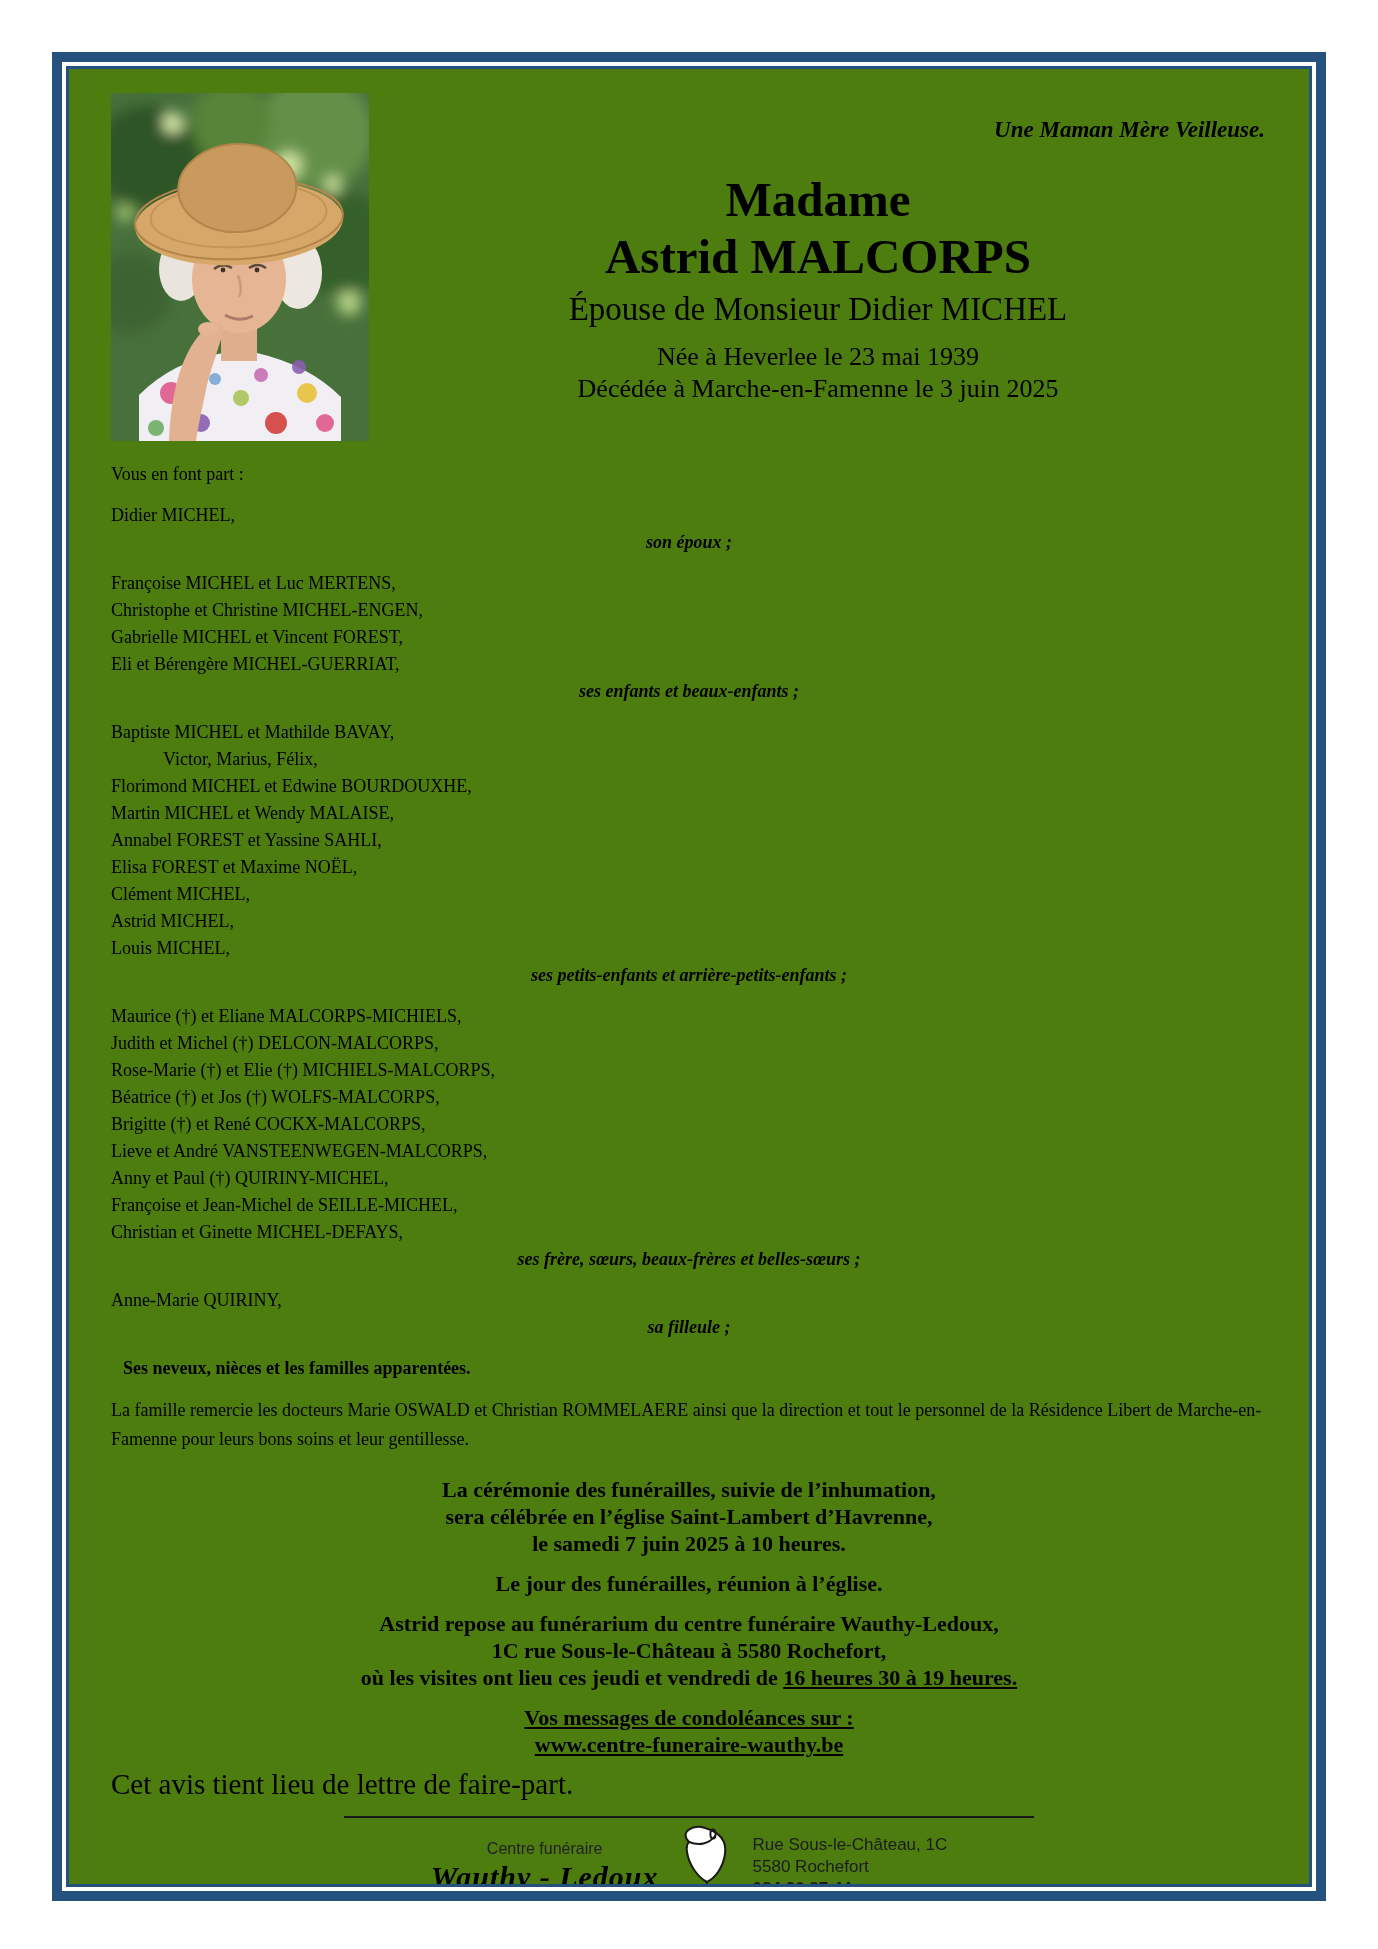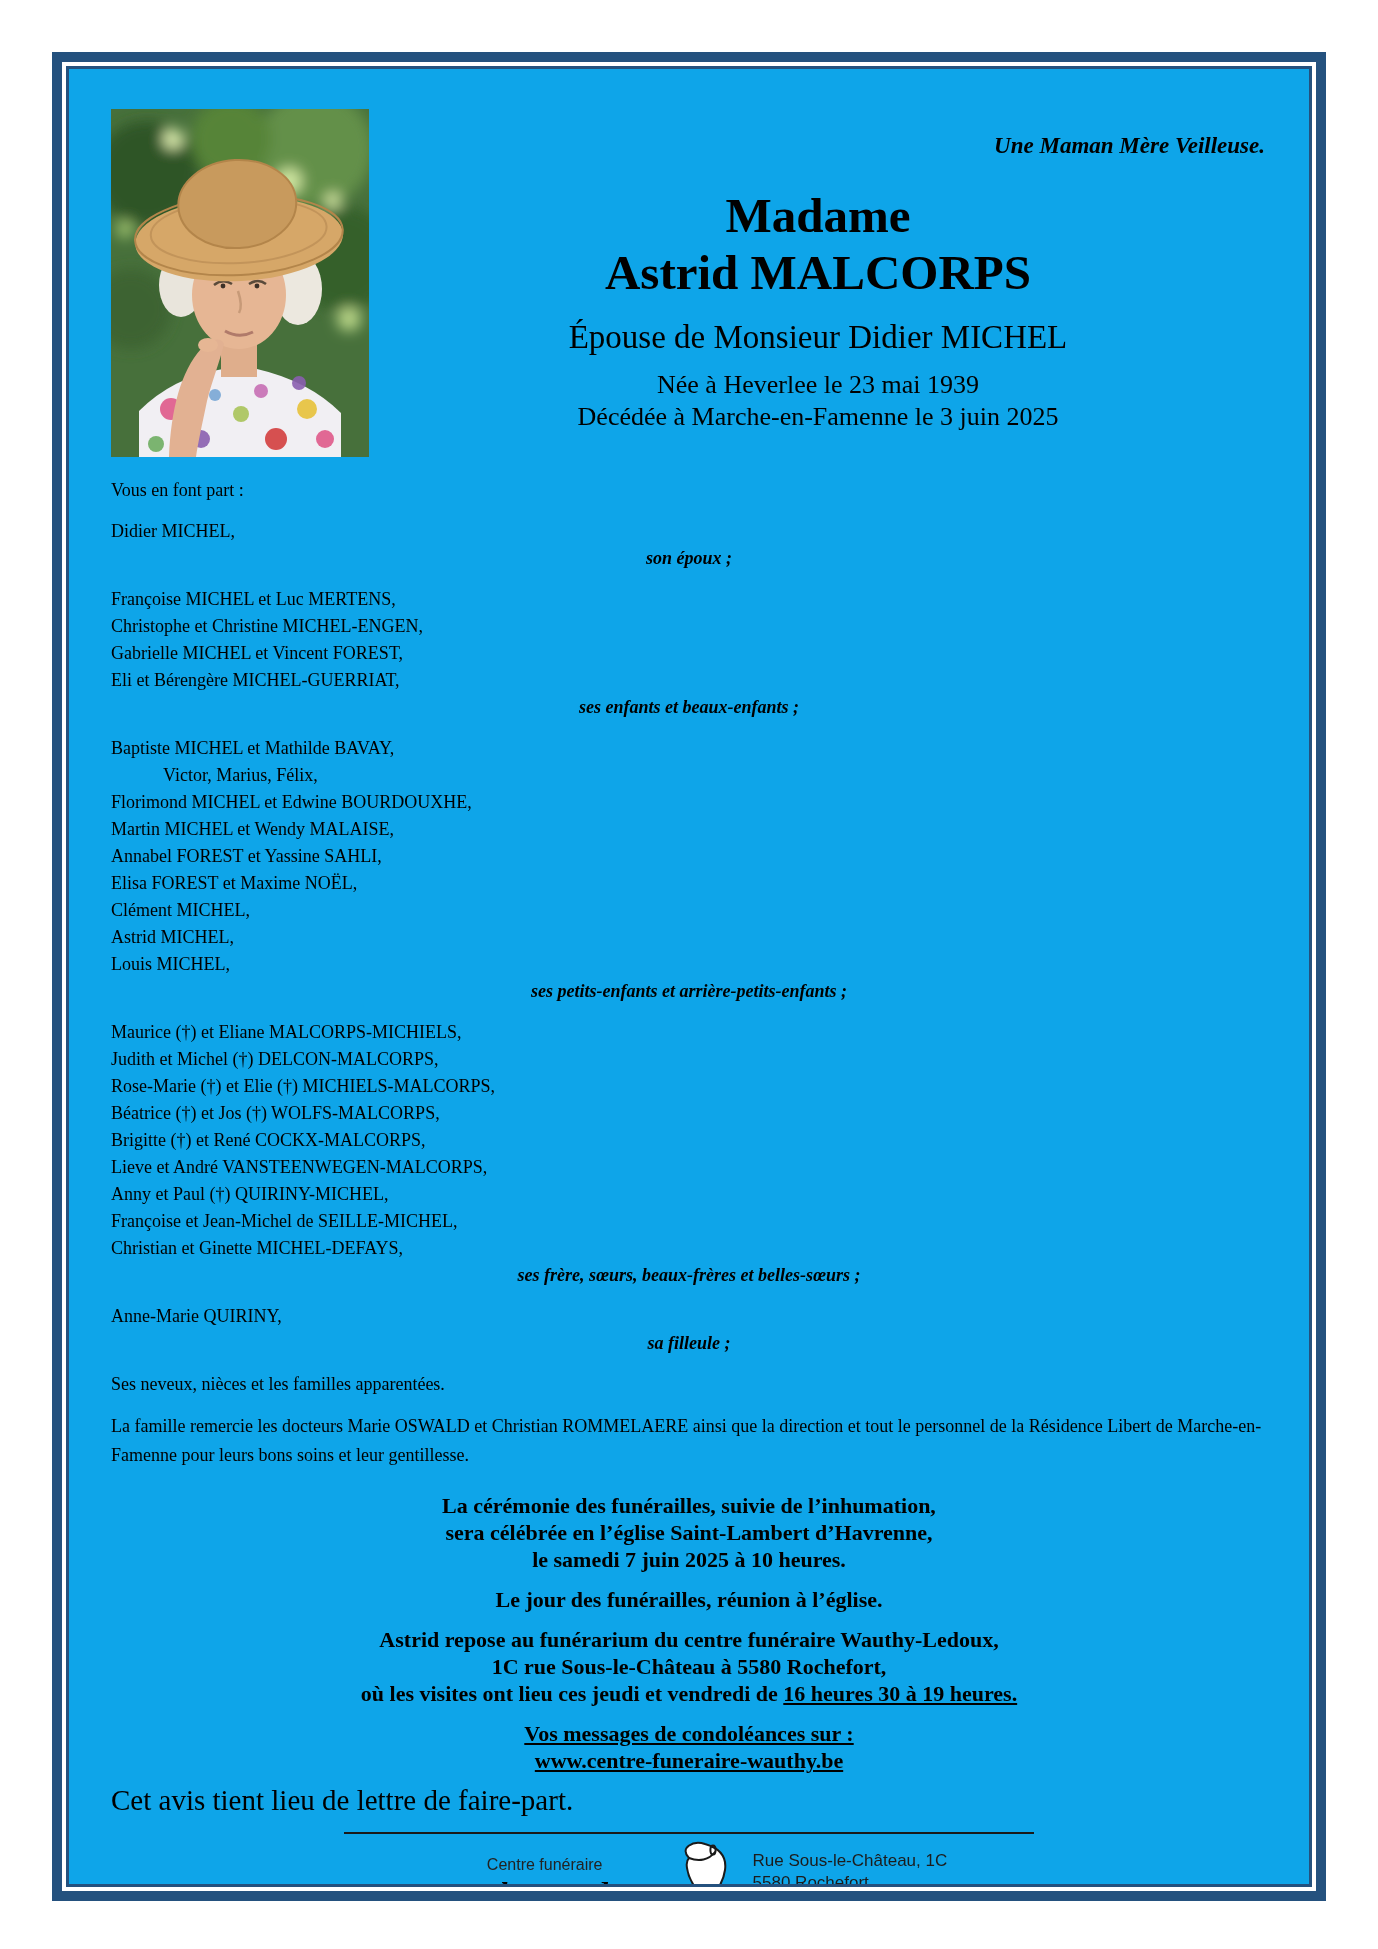--- a/index.html
+++ b/index.html
@@ -1,38 +1,38 @@
 <!DOCTYPE html>
 <html><head>
 <meta charset="utf-8">
 <style>
   html,body{margin:0;padding:0;background:#ffffff;}
   body{width:1378px;height:1949px;position:relative;font-family:"Liberation Serif",serif;color:#000;}
   .frame-outer{position:absolute;left:52px;top:52px;right:52px;bottom:48px;border:10px solid #24517e;}
   .frame-inner{position:absolute;left:4px;top:4px;right:4px;bottom:4px;border:3px solid #24517e;
-               padding:16px 42px;box-sizing:border-box;overflow:hidden;background:#0ea5e9;}
+               padding:0 42px;box-sizing:border-box;overflow:hidden;background:#4d7c0f;}
   
   .header{display:flex;margin-top:24px;}
   .photo{width:258px;height:348px;flex:none;overflow:hidden;}
   .photo svg{display:block;}
   .header-right{flex:1;display:flex;flex-direction:column;}
   .motto{text-align:right;font-style:italic;font-weight:bold;font-size:23px;margin-top:24px;padding-right:2px;}
   .title-block{text-align:center;margin-top:28px;line-height:1;}
   .title,.dname{font-weight:bold;font-size:49px;margin:0;line-height:57px;}
-  .spouse{font-size:33px;margin-top:20px;}
+  .spouse{font-size:33px;margin-top:8px;}
   .birth{font-size:26px;margin-top:18px;}
   .death{font-size:26px;margin-top:6px;}
   
   .docbody{margin-top:20px;font-size:18px;line-height:27px;}
   .intro{margin:0 0 14px 0;}
   .fam-section{margin-top:14px;}
   .fam-line{margin:0;}
   .fam-line.indent{padding-left:52px;}
   .fam-label{margin:0;text-align:center;font-style:italic;font-weight:bold;}
-  .closing{margin:14px 0 0 0;}
+  .closing{margin:14px 0 0 12px;font-weight:bold;}
   .thanks{margin:14px 0 0 0;line-height:29px;}
   
   .ceremony{text-align:center;font-weight:bold;font-size:22px;line-height:27px;margin-top:22px;}
   .ceremony p{margin:13px 0 0 0;}
   .u{text-decoration:underline;}
   .notice{margin:16px 0 0 0;font-size:29px;text-align:left;font-weight:normal;}
   
   .footer{margin-top:18px;}
   .footer-rule{width:690px;margin:0 auto;border-top:2px solid #1a1a1a;}
   .footer-row{display:flex;justify-content:center;align-items:center;gap:16px;margin-top:4px;}

